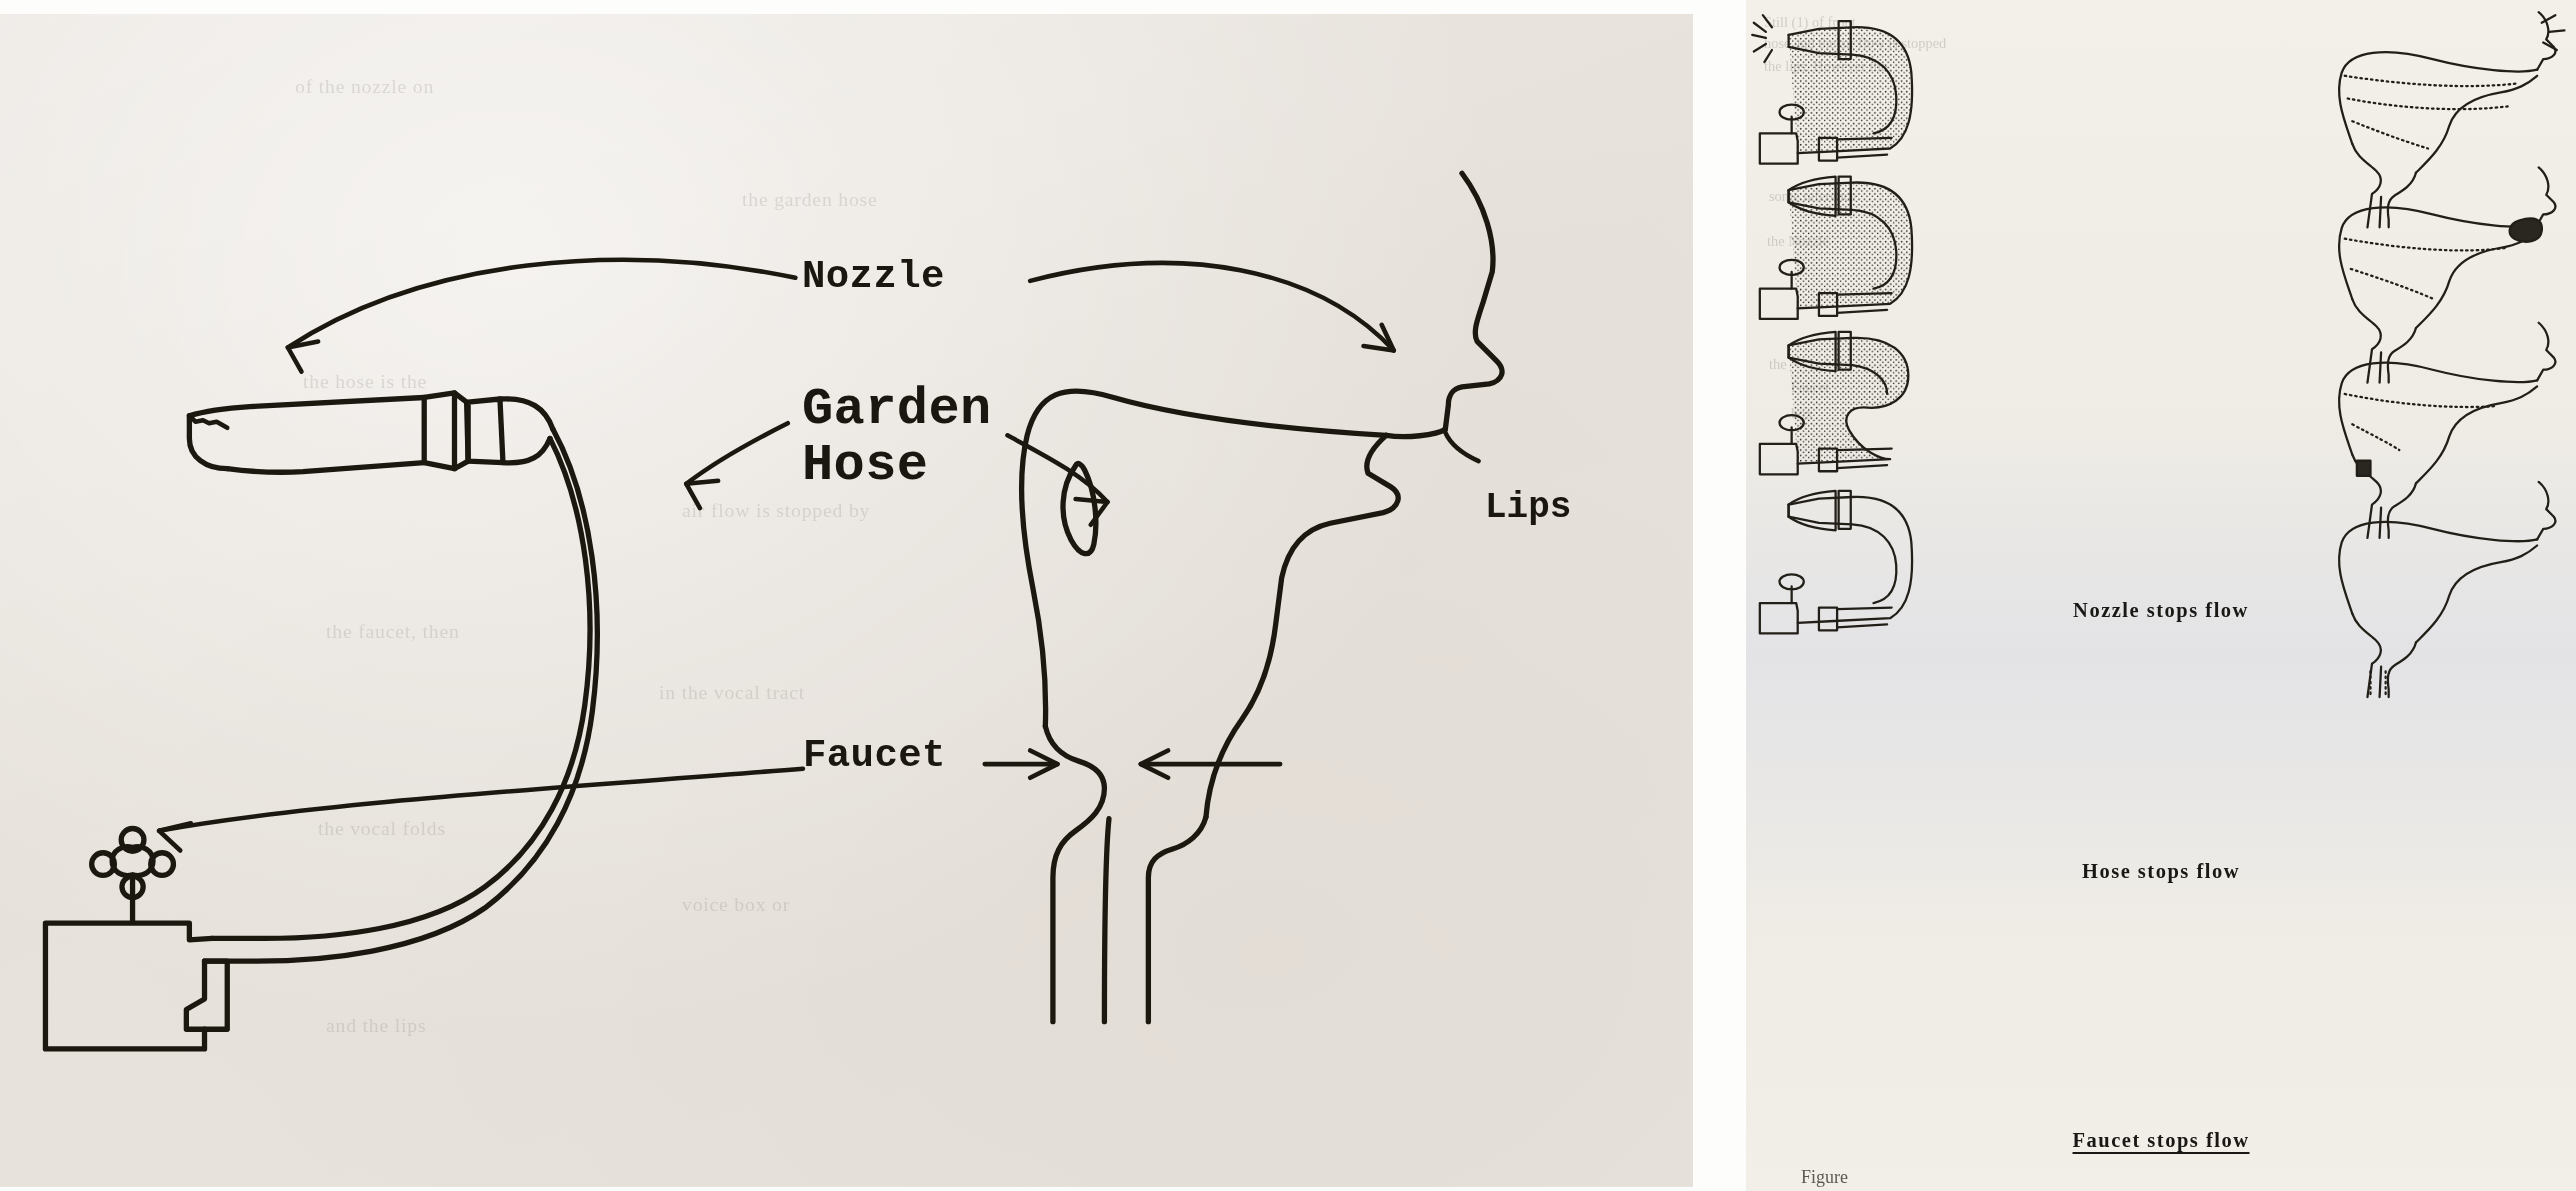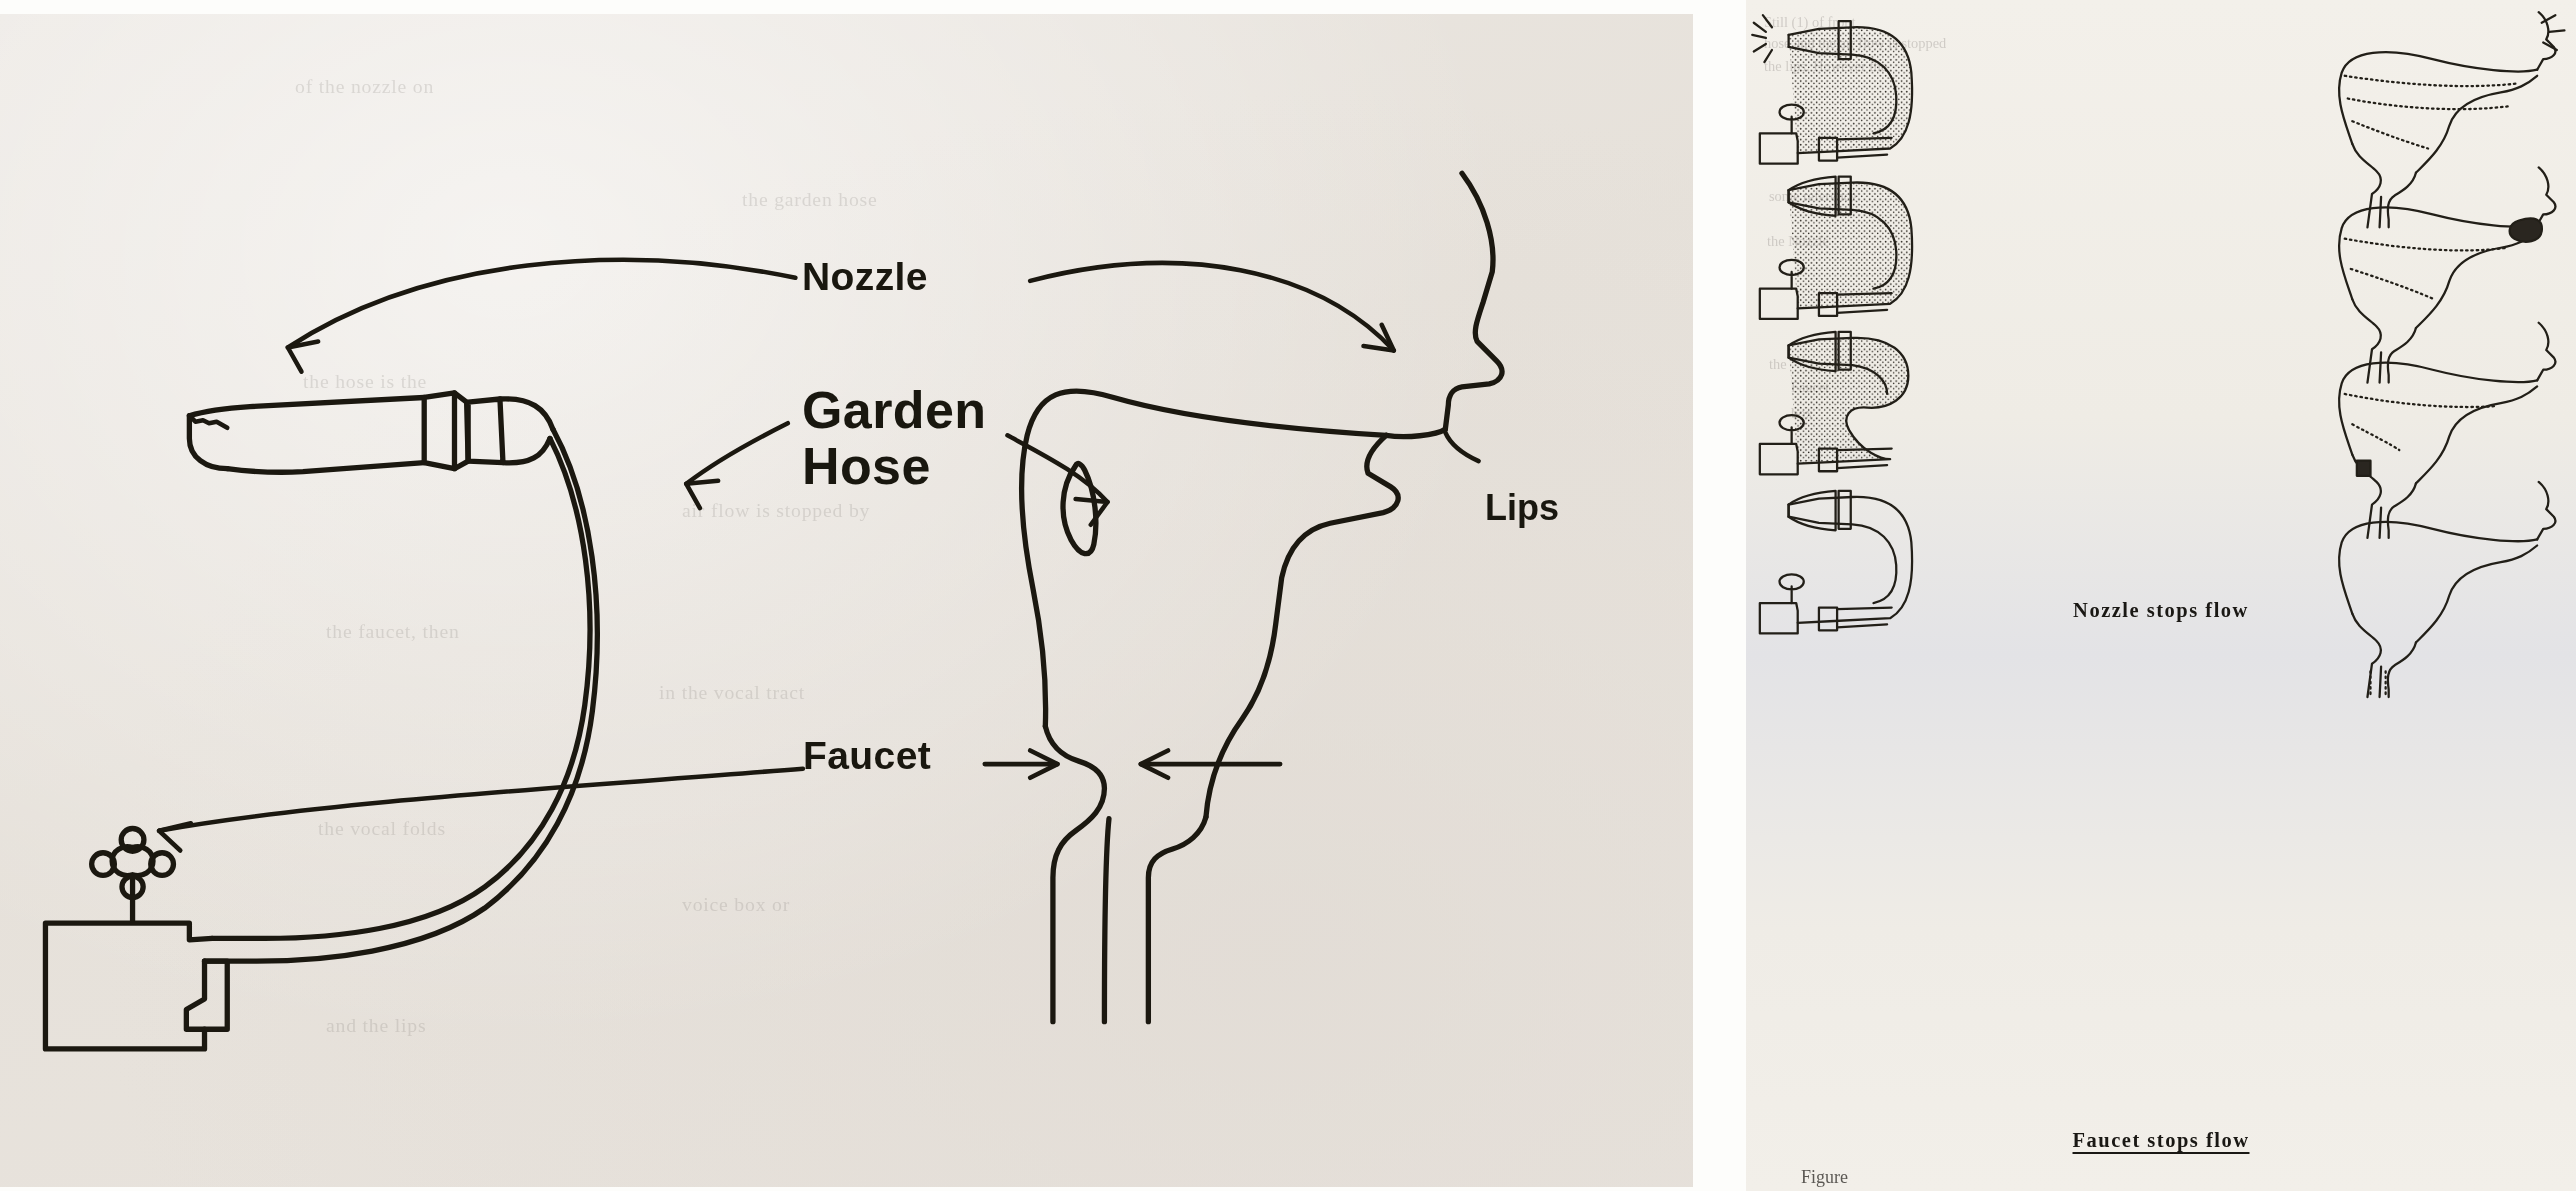--- a/index.html
+++ b/index.html
@@ -48,21 +48,21 @@
     letter-spacing: 0.8px;
     white-space: nowrap;
     pointer-events: none;
   }
   .left-svg {
     position: absolute;
     left: 0; top: 0;
   }
   .lbl {
     position: absolute;
-    font-family: Liberation Sans, sans-serif;
+    font-family: Liberation Mono, monospace;
     font-weight: bold;
     color: #19170f;
     line-height: 1.08;
     white-space: pre-line;
   }
   .lbl-nozzle   { left: 802px; top: 242px; font-size: 39px; letter-spacing: 0.4px; }
   .lbl-hose     { left: 802px; top: 368px; font-size: 52px; letter-spacing: 0.4px; text-align: left; }
   .lbl-faucet   { left: 803px; top: 721px; font-size: 39px; letter-spacing: 0.4px; }
   .lbl-lips     { left: 1485px; top: 432px; font-size: 36px; margin-top: 43px; }
   .lbl-larynx   { left: 1288px; top: 720px; font-size: 36px; line-height: 1.28; }
@@ -352,19 +352,20 @@
                  C 920 194, 900 212, 884 228"></path>
         <path d="M800 190 C 806 208, 822 216, 832 226 C 842 236, 838 248, 826 256 L 820 300"></path>
         <path d="M884 228 C 880 244, 866 252, 856 258 C 846 264, 846 276, 848 290 L 848 300"></path>
         <path d="M838 260 L 836 300"></path>
 
         <path d="M824 266 L 824 300 M844 266 L 844 300" stroke-dasharray="2 5"></path>
       </g>
     </svg>
 
     <div class="rcap" style="top:599px;font-family:Liberation Serif, serif;">Nozzle stops flow</div>
+    <div class="rcap" style="top:860px;">Hose stops flow</div>
     <div class="rcap rcap-underline" style="top:1129px;">Faucet stops flow</div>
 
     <div class="fig-caption">Figure</div>
   </div>
 
 </div>
 
 
 </body></html>

